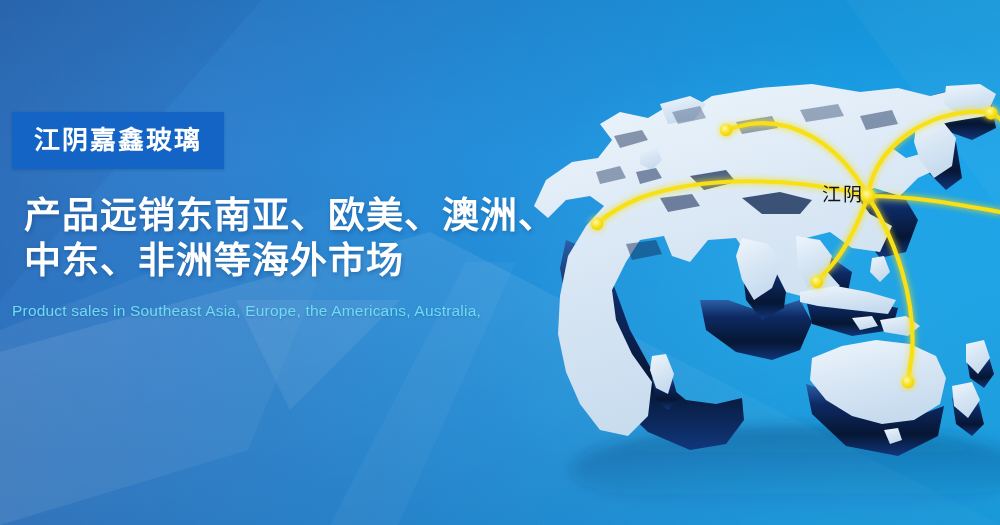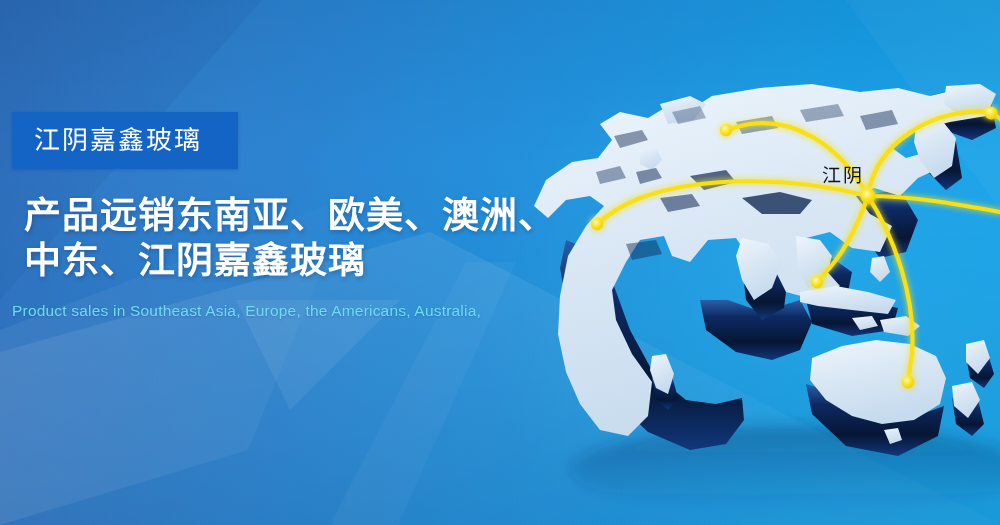--- a/index.html
+++ b/index.html
@@ -42,23 +42,23 @@
   .copy{
     position:absolute;left:12px;top:112px;width:600px;
   }
   .badge{
     display:inline-block;
     background:#1364c4;
     color:#ffffff;
     font-size:26px;
     line-height:1;
     letter-spacing:2px;
-    padding:15px 36px 16px 22px;
+    padding:15px 22px 16px 22px;
     font-family:"DejaVu Sans","Liberation Sans",sans-serif;
-    font-weight:400;
+    font-weight:700;
     box-shadow:0 1px 3px rgba(0,20,60,.18);
   }
   .headline{
     margin:24px 0 0 12px;
     color:#ffffff;
     font-size:37px;
     font-weight:bold;
     line-height:1.22;
     letter-spacing:1px;
     font-family:"DejaVu Sans","Liberation Sans",sans-serif;
@@ -72,21 +72,21 @@
     line-height:1.55;
     letter-spacing:.2px;
     font-family:"Liberation Sans","DejaVu Sans",sans-serif;
     text-shadow:0 1px 2px rgba(10,50,100,.28);
   }
   .subcopy span{display:block;}
 
   
   .map-label{
     position:absolute;
-    left:822px;top:160px;
+    left:822px;top:179px;
     color:#12121a;
     font-size:19px;
     letter-spacing:2px;
     font-family:"DejaVu Sans","Liberation Sans",sans-serif;
     white-space:nowrap;
   }
 </style>
 </head>
 <body>
 
@@ -310,21 +310,21 @@
   </div>
 
   <div class="map-label">江阴</div>
 
   <div class="copy">
 
     <div class="badge">江阴嘉鑫玻璃</div>
 
     <h1 class="headline">
       <span>产品远销东南亚、欧美、澳洲、</span>
-      <span>中东、江阴嘉鑫玻璃</span>
+      <span>中东、非洲等海外市场</span>
     </h1>
 
     <p class="subcopy">
       <span>Product sales in Southeast Asia, Europe, the Americans, Australia,</span>
     </p>
 
   </div>
 
 </div>
 

